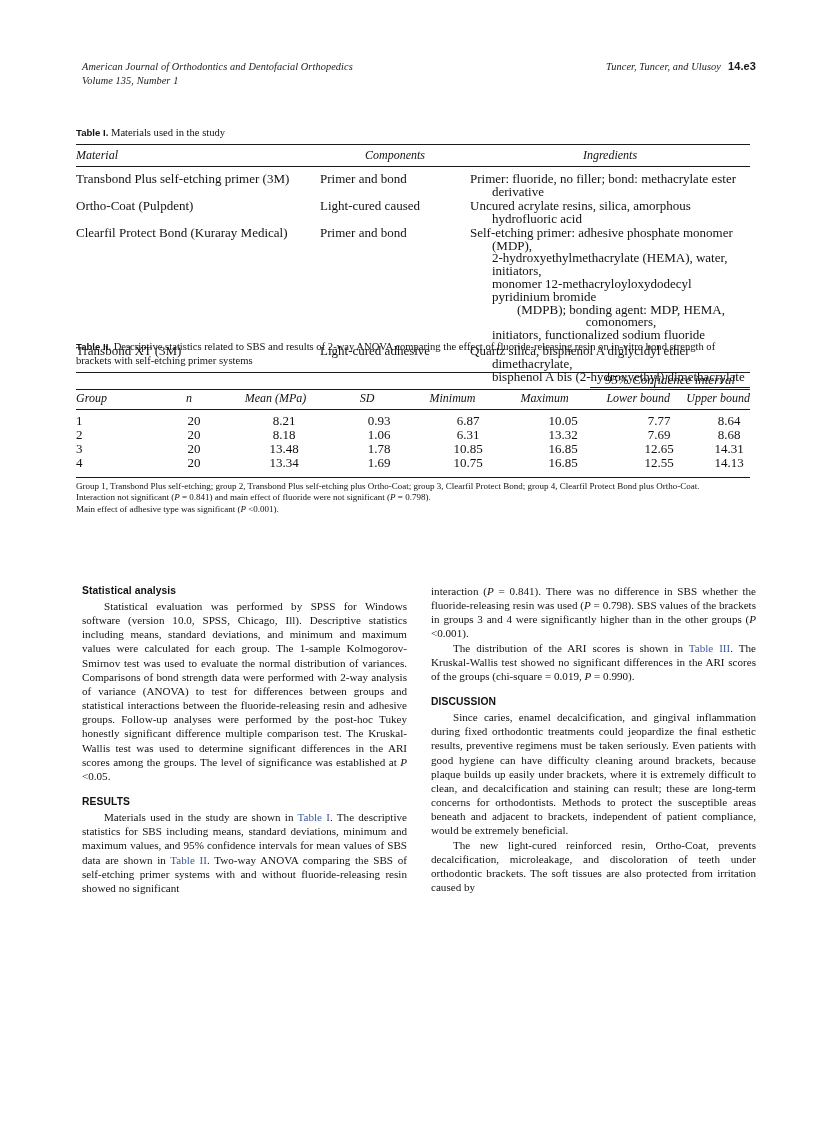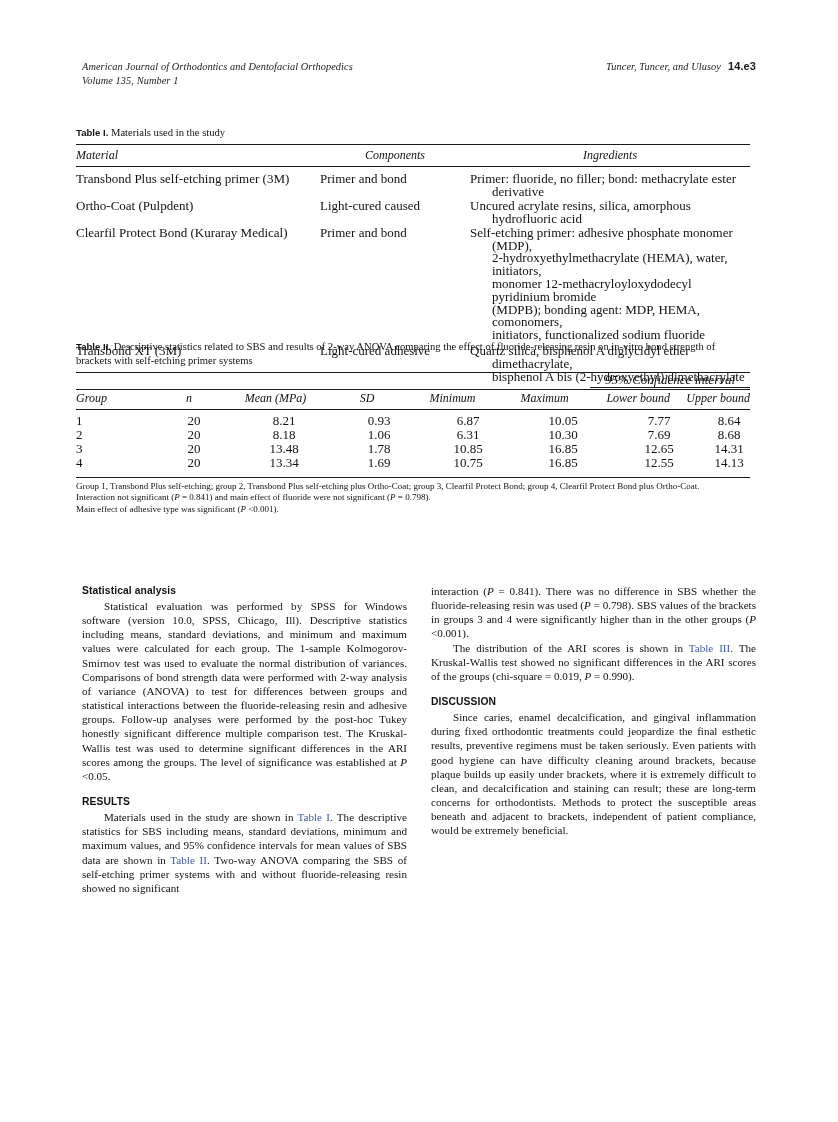--- a/index.html
+++ b/index.html
@@ -211,21 +211,21 @@
             <span class="hang">Uncured acrylate resins, silica, amorphous hydrofluoric acid</span>
           </td>
         </tr>
         <tr>
           <td class="col-material">Clearfil Protect Bond (Kuraray Medical)</td>
           <td class="col-components">Primer and bond</td>
           <td class="col-ingredients">
             <span class="hang">Self-etching primer: adhesive phosphate monomer (MDP),</span>
             <span class="hang" style="padding-left:22px;text-indent:0;">2-hydroxyethylmethacrylate (HEMA), water, initiators,</span>
             <span class="hang" style="padding-left:22px;text-indent:0;">monomer 12-methacryloyloxydodecyl pyridinium bromide</span>
-            <span class="hang" style="padding-left:22px;text-indent:0;">(MDPB); bonding agent: MDP, HEMA, comonomers,</span>
+            <span class="hang" style="padding-left:22px;text-indent:0;text-align:center;">(MDPB); bonding agent: MDP, HEMA, comonomers,</span>
             <span class="hang" style="padding-left:22px;text-indent:0;">initiators, functionalized sodium fluoride</span>
           </td>
         </tr>
         <tr class="spacer-row">
             <td colspan="3"></td>
           </tr>
         <tr>
           <td class="col-material">Transbond XT (3M)</td>
           <td class="col-components">Light-cured adhesive</td>
           <td class="col-ingredients">
@@ -281,21 +281,21 @@
           <td class="c-max">10.05</td>
           <td class="c-lb">7.77</td>
           <td class="c-ub">8.64</td>
         </tr>
         <tr>
           <td class="c-group">2</td>
           <td class="c-n">20</td>
           <td class="c-mean">8.18</td>
           <td class="c-sd">1.06</td>
           <td class="c-min">6.31</td>
-          <td class="c-max">10.30</td>
+          <td class="c-max">13.32</td>
           <td class="c-lb">7.69</td>
           <td class="c-ub">8.68</td>
         </tr>
         <tr>
           <td class="c-group">3</td>
           <td class="c-n">20</td>
           <td class="c-mean">13.48</td>
           <td class="c-sd">1.78</td>
           <td class="c-min">10.85</td>
           <td class="c-max">16.85</td>
@@ -336,15 +336,16 @@
 
   <div class="col col-right">
     <p class="noindent">
       interaction (<span class="it">P</span> = 0.841). There was no difference in SBS whether the fluoride-releasing resin was used (<span class="it">P</span> = 0.798). SBS values of the brackets in groups 3 and 4 were significantly higher than in the other groups (<span class="it">P</span> &lt;0.001).
     </p>
     <p>
       The distribution of the ARI scores is shown in <span class="xref">Table III</span>. The Kruskal-Wallis test showed no significant differences in the ARI scores of the groups (chi-square = 0.019, <span class="it">P</span> = 0.990).
     </p>
     <h2 class="upper">DISCUSSION</h2>
     <p>Since caries, enamel decalcification, and gingival inflammation during fixed orthodontic treatments could jeopardize the final esthetic results, preventive regimens must be taken seriously. Even patients with good hygiene can have difficulty cleaning around brackets, because plaque builds up easily under brackets, where it is extremely difficult to clean, and decalcification and staining can result; these are long-term concerns for orthodontists. Methods to protect the susceptible areas beneath and adjacent to brackets, independent of patient compliance, would be extremely beneficial.</p>
+    <p>The new light-cured reinforced resin, Ortho-Coat, prevents decalcification, microleakage, and discoloration of teeth under orthodontic brackets. The soft tissues are also protected from irritation caused by</p>
   </div>
 
 </div>
 
 </body></html>

